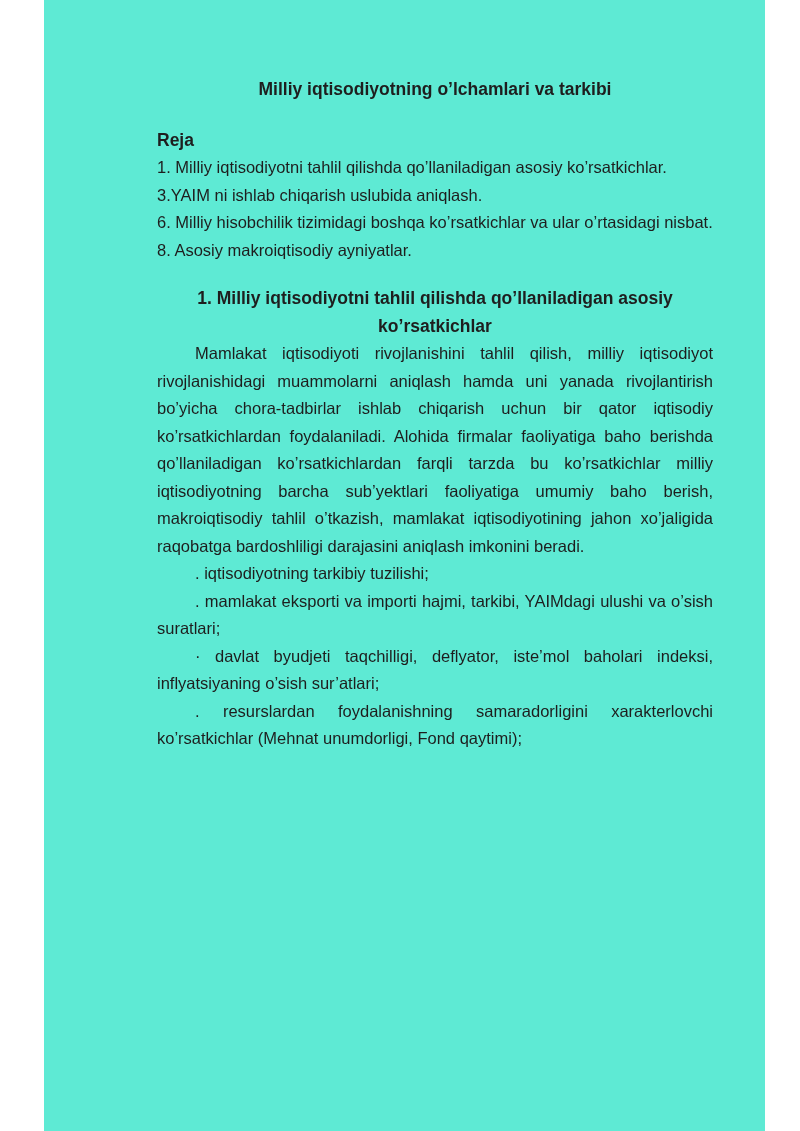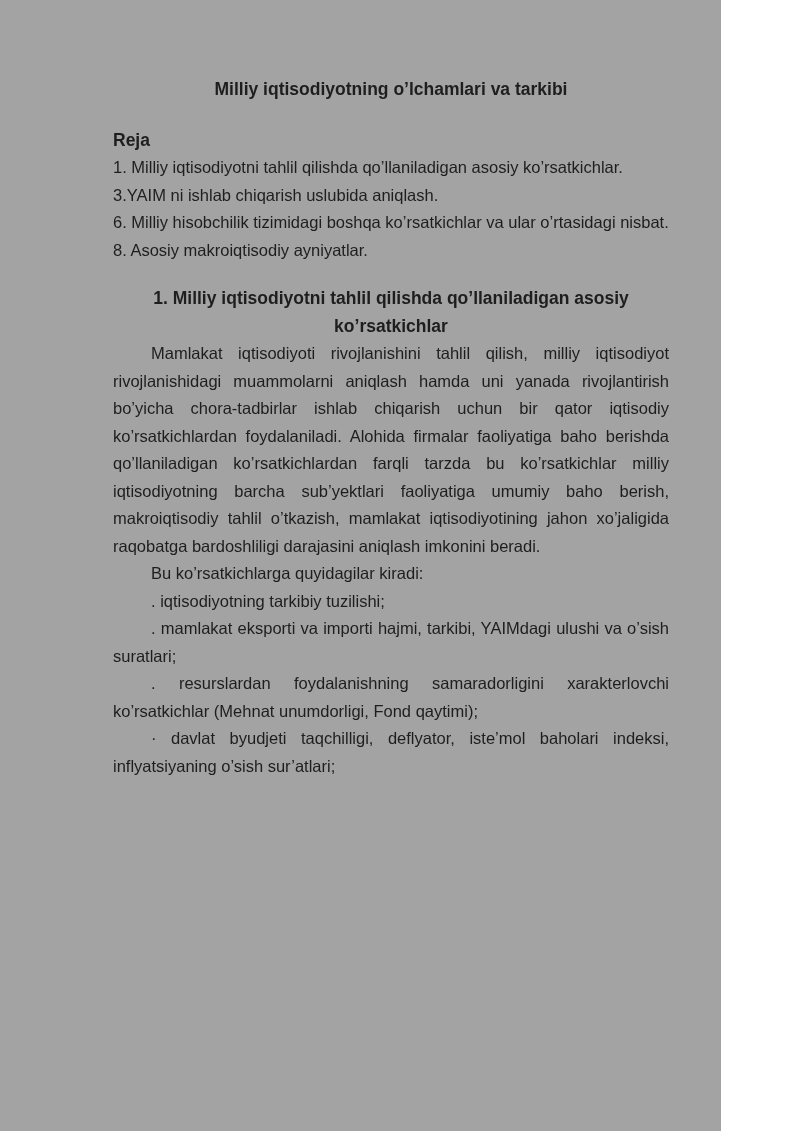--- a/index.html
+++ b/index.html
@@ -4,24 +4,25 @@
 <style>
   html, body {
     margin: 0;
     padding: 0;
     background: #ffffff;
   }
   .page {
     position: relative;
     width: 721px;
     height: 1131px;
-    background: #a3a3a3;
+    background: #5eead4;
     overflow: hidden;
     font-family: "Liberation Sans", sans-serif;
     color: #1e1e1e;
+    margin-left: 44px;
   }
   .content {
     box-sizing: border-box;
     padding: 76px 52px 0 113px;
   }
   .doc-title {
     margin: 0 0 23px 0;
     font-size: 17.5px;
     font-weight: bold;
     text-align: center;
@@ -72,21 +73,20 @@
       <div class="plan-item">1. Milliy iqtisodiyotni tahlil qilishda qo’llaniladigan asosiy ko’rsatkichlar.</div>
       <div class="plan-item">3.YAIM ni ishlab chiqarish uslubida aniqlash.</div>
       <div class="plan-item">6. Milliy hisobchilik tizimidagi boshqa ko’rsatkichlar va ular o’rtasidagi nisbat.</div>
       <div class="plan-item">8. Asosiy makroiqtisodiy ayniyatlar.</div>
     </div>
 
     <h3 class="section-heading">1. Milliy iqtisodiyotni tahlil qilishda qo’llaniladigan asosiy ko’rsatkichlar</h3>
 
     <div>
       <p class="para">Mamlakat iqtisodiyoti rivojlanishini  tahlil qilish, milliy iqtisodiyot rivojlanishidagi muammolarni aniqlash hamda uni yanada rivojlantirish bo’yicha chora-tadbirlar ishlab chiqarish uchun bir qator iqtisodiy ko’rsatkichlardan foydalaniladi. Alohida firmalar faoliyatiga baho berishda qo’llaniladigan ko’rsatkichlardan farqli tarzda bu ko’rsatkichlar milliy iqtisodiyotning barcha sub’yektlari faoliyatiga umumiy baho berish, makroiqtisodiy tahlil o’tkazish, mamlakat iqtisodiyotining jahon xo’jaligida raqobatga bardoshliligi darajasini aniqlash imkonini beradi.</p>
-      <p class="para">Bu ko’rsatkichlarga quyidagilar kiradi:</p>
       <p class="para">. iqtisodiyotning tarkibiy tuzilishi;</p>
       <p class="para">. mamlakat eksporti va importi hajmi, tarkibi, YAIMdagi ulushi va o’sish suratlari;</p>
+      <p class="para">· davlat byudjeti taqchilligi, deflyator, iste’mol baholari indeksi, inflyatsiyaning o’sish sur’atlari;</p>
       <p class="para">.  resurslardan foydalanishning samaradorligini xarakterlovchi ko’rsatkichlar (Mehnat unumdorligi, Fond qaytimi);</p>
-      <p class="para">· davlat byudjeti taqchilligi, deflyator, iste’mol baholari indeksi, inflyatsiyaning o’sish sur’atlari;</p>
     </div>
 
   </div>
 </div>
 
 </body></html>

